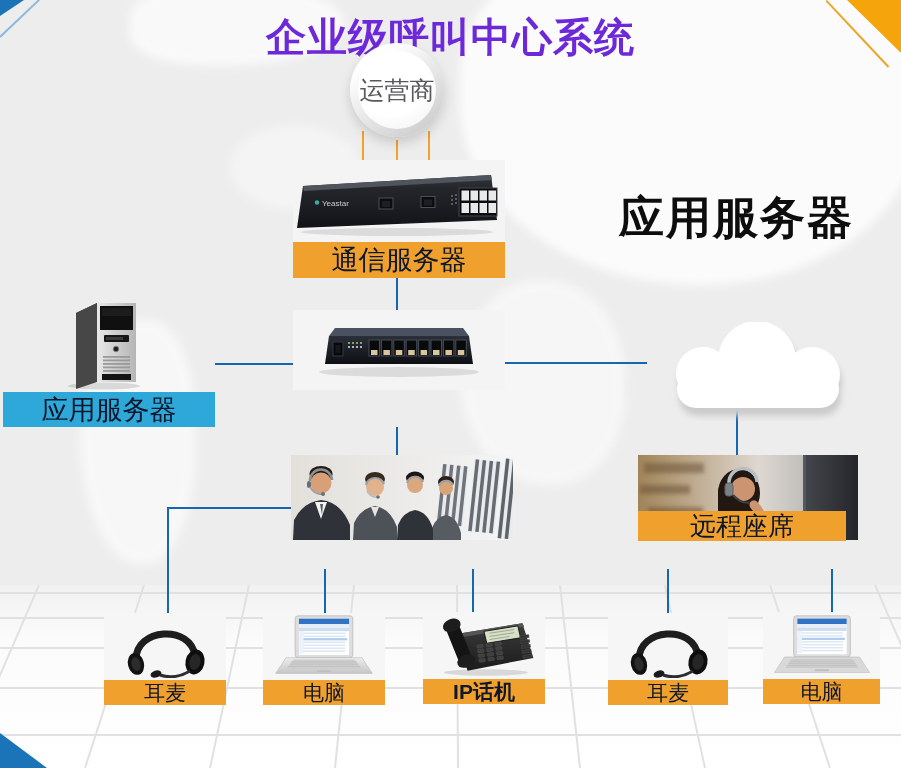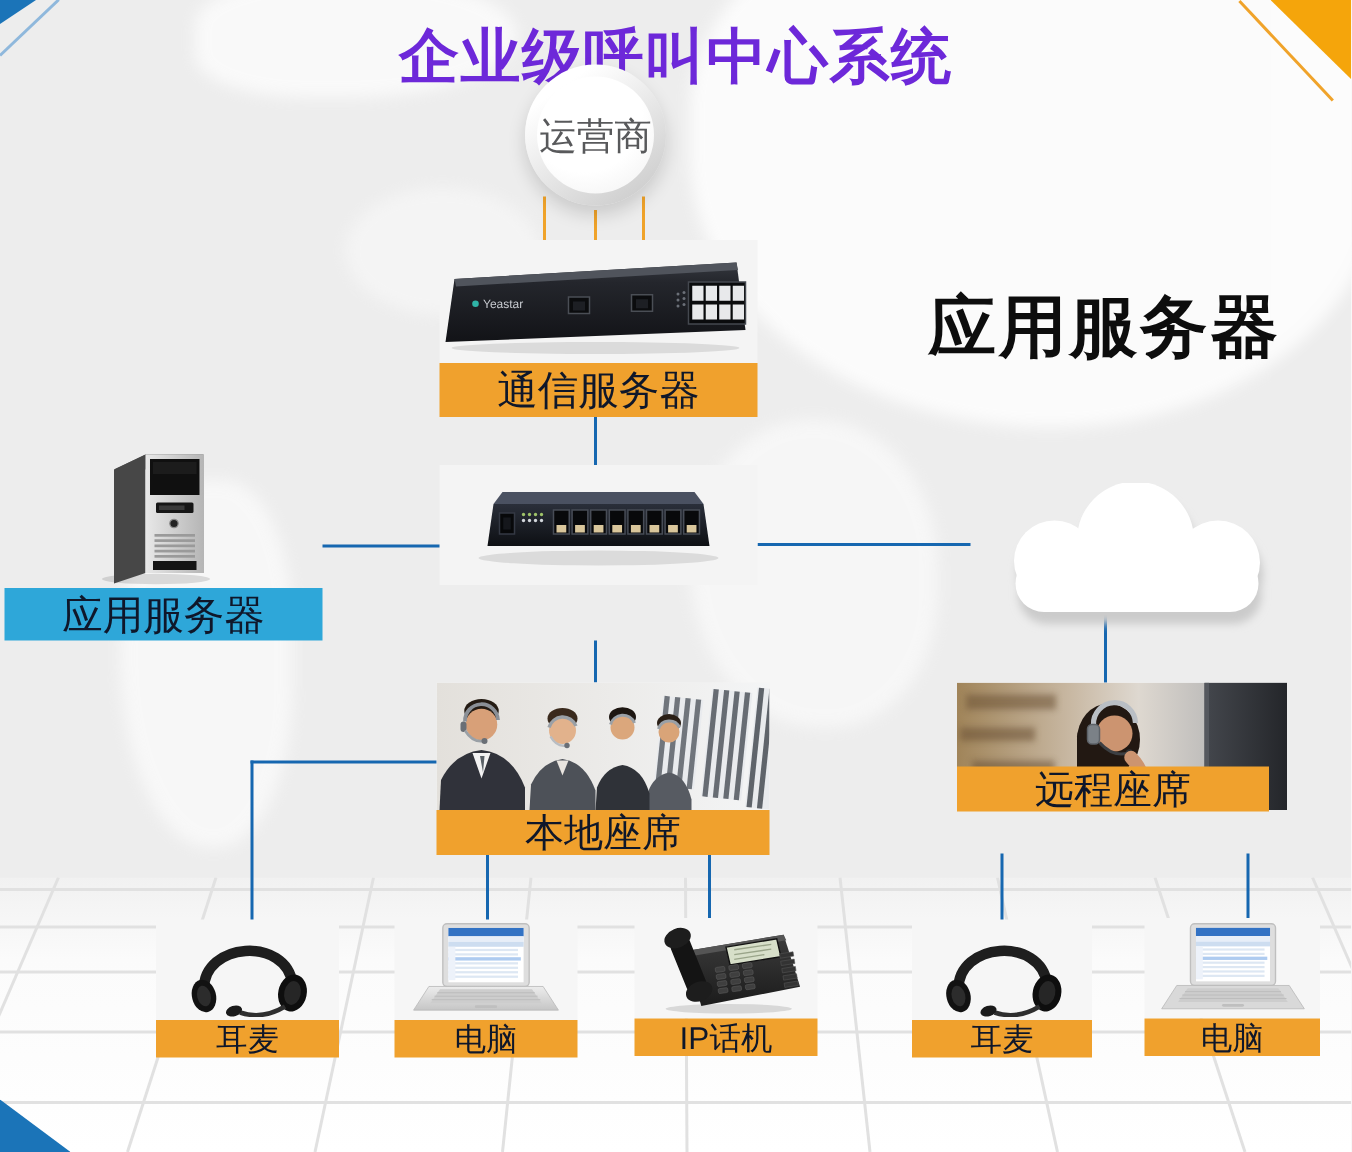--- a/index.html
+++ b/index.html
@@ -64,21 +64,21 @@
   .pb-pc2{left:763px;top:612px;width:117px;height:67px;background:#f6f6f6;}
   .nlabel{position:absolute;display:flex;align-items:center;justify-content:center;color:#0f172a;}
   .lab-orange{background:#F0A12D;} .lab-blue{background:#2EA7D9;}
   .la-comm{left:293px;top:242px;width:212px;height:36px;font-size:27px;}
   .la-app{left:3px;top:392px;width:212px;height:35px;font-size:27px;}
   .la-switch{left:293px;top:392px;width:212px;height:35px;font-size:27px;}
   .la-local{left:291px;top:540px;width:222px;height:30px;font-size:26px;}
   .la-remote{left:638px;top:511px;width:208px;height:30px;font-size:26px;}
   .la-hs1{left:104px;top:680px;width:122px;height:25px;font-size:21px;}
   .la-pc1{left:263px;top:680px;width:122px;height:25px;font-size:21px;}
-  .la-ip{left:423px;top:679px;width:122px;height:25px;font-size:21px;}
+  .la-ip{left:423px;top:679px;width:122px;height:25px;font-size:21px;font-weight:bold;}
   .la-hs2{left:608px;top:680px;width:120px;height:25px;font-size:21px;}
   .la-pc2{left:763px;top:679px;width:117px;height:25px;font-size:21px;}
   .tower{position:absolute;left:52px;top:298px;width:105px;height:92px;}
   .cloud{position:absolute;left:655px;top:322px;width:205px;height:100px;}
   .cloud-text{position:absolute;left:0;top:40px;width:100%;text-align:center;font-size:30px;color:#414141;}
 </style>
 </head>
 <body>
 
 <div class="canvas">
@@ -335,21 +335,20 @@
         <path d="M29,49 L32,49 L31,60 Z" fill="#596066"></path>
         <ellipse cx="30" cy="19" rx="11.5" ry="8" fill="#241b13"></ellipse>
           <circle cx="30" cy="28" r="10.5" fill="#d8a078"></circle>
         <path d="M19,26 A11,11 0 0 1 41,25" stroke="#8a8f96" stroke-width="2.5" fill="none"></path>
         <rect x="16" y="26" width="4" height="7" rx="2" fill="#6a6f76"></rect>
         <path d="M19,32 Q24,40 31,39" stroke="#9aa0a6" stroke-width="1.8" fill="none"></path>
           <circle cx="32" cy="39" r="2" fill="#6a6f76"></circle>
       </g>
     </svg>
   </div>
-  <div class="nlabel lab-orange la-local">本地座席</div>
 
   <div class="pbox pb-remote">
     <svg width="220" height="85" viewBox="0 0 220 85">
       <defs>
         <linearGradient id="gRem" x1="0" y1="0" x2="1" y2="0">
           <stop offset="0" stop-color="#a08459"></stop>
             <stop offset=".35" stop-color="#c9b9a4"></stop>
           <stop offset=".55" stop-color="#ded8d0"></stop>
             <stop offset="1" stop-color="#9b9ea3"></stop>
         </linearGradient>

